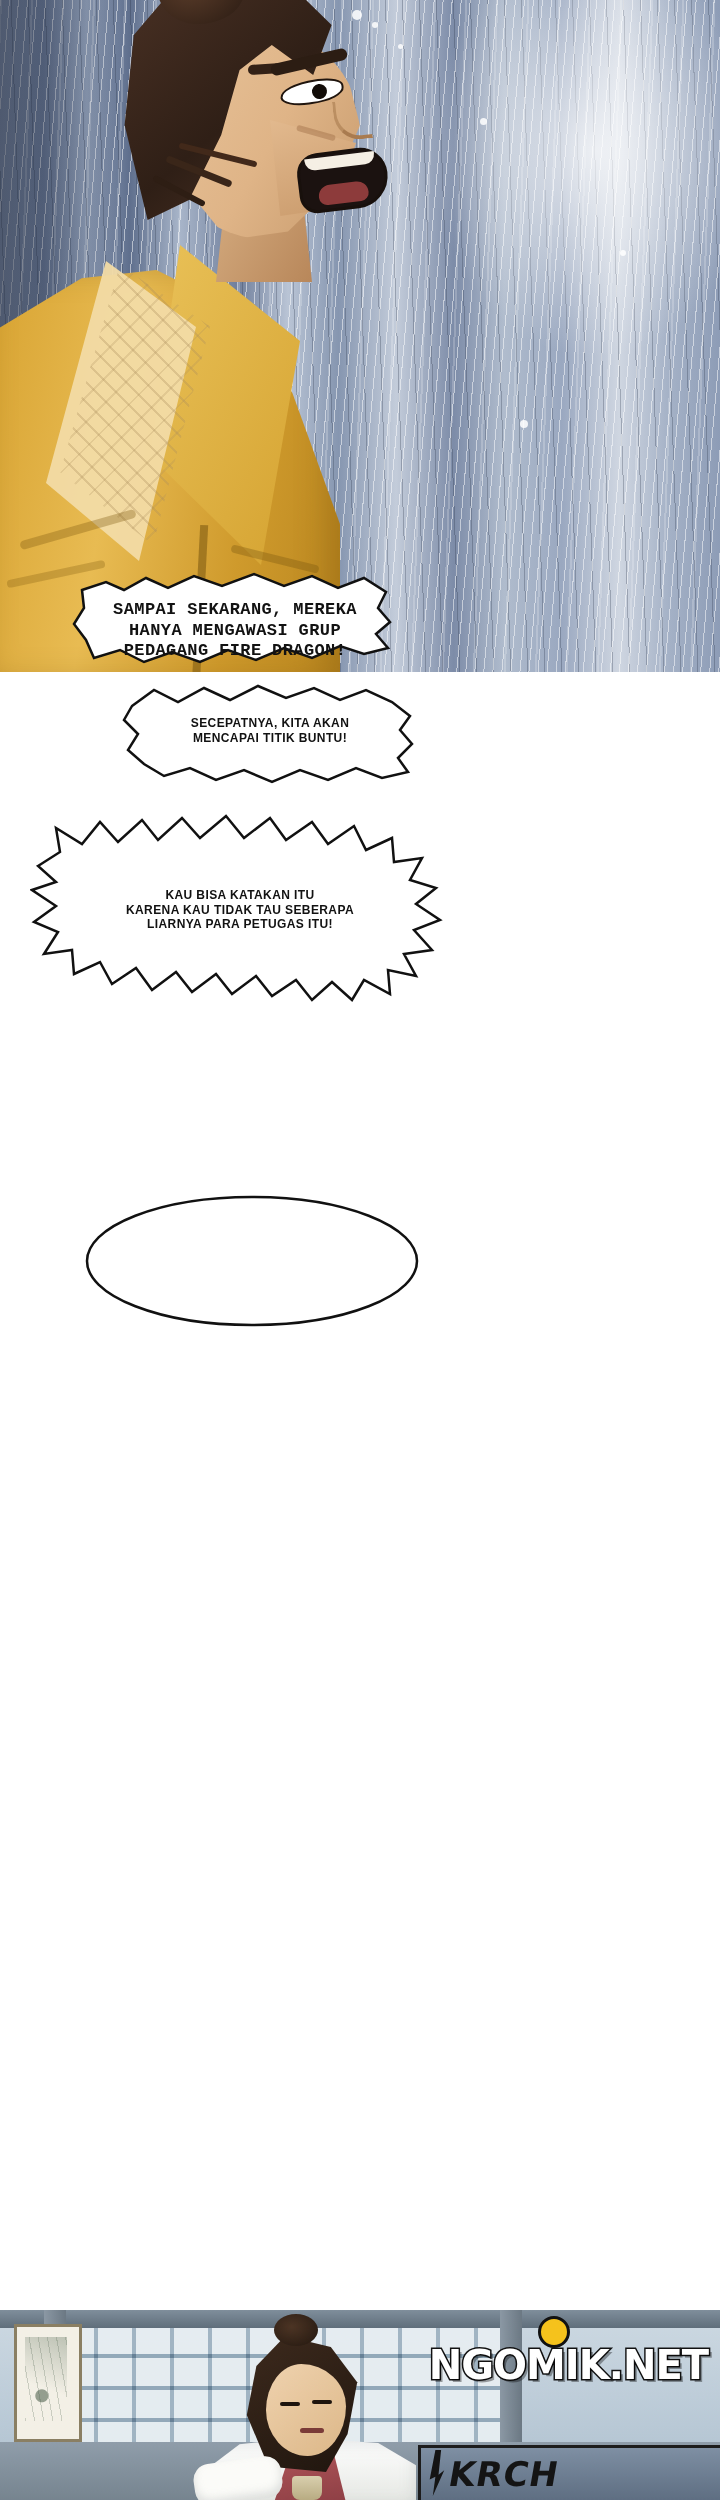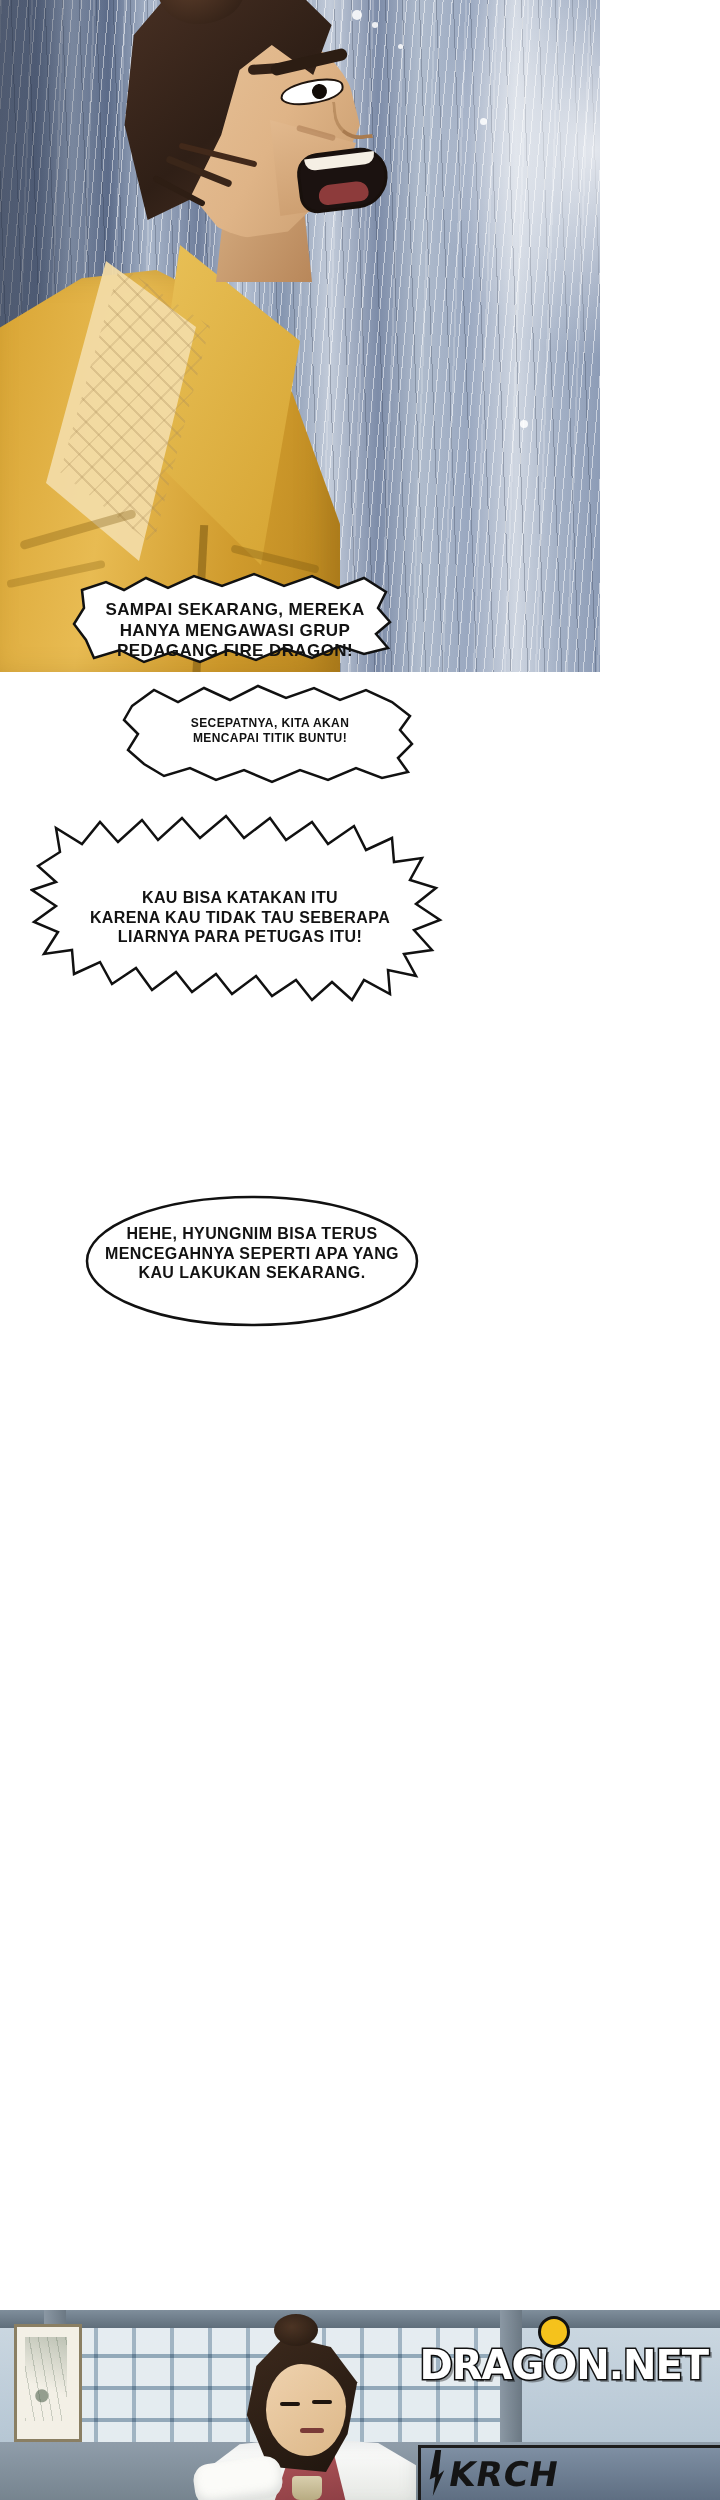--- a/index.html
+++ b/index.html
@@ -16,27 +16,28 @@
     width: 720px;
     height: 2500px;
     overflow: hidden;
     background: #ffffff;
   }
 
   
   .panel1 {
     position: absolute;
     left: 0; top: 0;
-    width: 600px; height: 672px;
+    width: 720px; height: 672px;
     overflow: hidden;
     background: linear-gradient(90deg,
       #8a99b4 0%, #6b7b99 6%, #93a2bb 12%, #5f6f8d 18%,
       #a8b5c9 25%, #707f9c 33%, #b9c4d5 40%, #8696b0 47%,
       #c3ccda 55%, #7d8ca8 63%, #b0bccd 70%, #9aa8c0 78%,
       #cfd6e1 86%, #a4b1c6 93%, #8d9cb6 100%);
+    font-family: Liberation Mono, monospace;
   }
   .rain {
     position: absolute;
     left: 0; top: 0; width: 720px; height: 672px;
     background-image:
       repeating-linear-gradient(95deg,
         rgba(255,255,255,0.55) 0px, rgba(255,255,255,0.55) 1px,
         rgba(255,255,255,0) 1px, rgba(255,255,255,0) 9px),
       repeating-linear-gradient(88deg,
         rgba(40,50,70,0.30) 0px, rgba(40,50,70,0.30) 1px,
@@ -403,30 +404,27 @@
 
     <svg class="bubbleSVG" style="left:120px; top:8px;" width="300" height="110" viewBox="0 0 300 110">
       <polygon points="12,26 34,10 58,22 84,8 110,20 138,6 166,18 194,8 220,20 246,10 272,22 290,36 280,50 292,64 278,78 288,92 262,98 236,88 208,100 180,90 152,102 124,90 96,100 70,88 44,96 24,84 8,70 18,54 4,40" fill="#ffffff" stroke="#111111" stroke-width="2.5" stroke-linejoin="miter"></polygon>
     </svg>
     <div class="bubble-text" style="left:130px; top:44px; width:280px; font-size:12px;">SECEPATNYA, KITA AKAN
 MENCAPAI TITIK BUNTU!</div>
 
     <svg class="bubbleSVG" style="left:30px; top:136px;" width="420" height="200" viewBox="0 0 420 200">
       <polygon points="8,58 30,44 26,20 52,36 70,14 88,34 112,12 128,32 152,10 170,30 196,8 214,30 240,10 256,32 282,14 298,36 324,18 336,42 362,30 364,54 392,50 380,72 406,80 386,96 410,112 384,122 402,142 374,146 386,168 358,162 360,186 334,172 322,192 302,174 282,192 266,172 242,188 226,168 202,186 186,166 162,184 146,164 122,182 106,160 82,176 70,154 44,166 42,142 14,146 28,124 4,114 26,98 2,82 26,74" fill="#ffffff" stroke="#111111" stroke-width="2.5" stroke-linejoin="miter"></polygon>
     </svg>
-    <div class="bubble-text" style="left:70px; top:216px; width:340px; font-size:16px;">KAU BISA KATAKAN ITU
+    <div class="bubble-text" style="left:70px; top:216px; width:340px; font-size:12px;">KAU BISA KATAKAN ITU
 KARENA KAU TIDAK TAU SEBERAPA
 LIARNYA PARA PETUGAS ITU!</div>
 
     <svg class="bubbleSVG" style="left:84px; top:522px;" width="336" height="134" viewBox="0 0 336 134">
       <ellipse cx="168" cy="67" rx="165" ry="64" fill="#ffffff" stroke="#111111" stroke-width="2.5"></ellipse>
     </svg>
-    <div class="bubble-text" style="left:98px; top:552px; width:308px; font-size:16px;">HEHE, HYUNGNIM BISA TERUS
-MENCEGAHNYA SEPERTI APA YANG
-KAU LAKUKAN SEKARANG.</div>
   </div>
 
   <div class="panel3">
     <div class="p3inner">
       <div class="room"></div>
       <div class="screenwall"></div>
       <div class="beamTop"></div>
       <div class="pillar" style="left:44px;"></div>
       <div class="pillar" style="left:500px;"></div>
       <div class="scroll">
@@ -448,17 +446,17 @@
       </div>
 
       <div class="sfxpanel">
         <div class="sfxmark"></div>
         <div class="sfx">KRCH</div>
       </div>
     </div>
 
     <div class="wmdot"></div>
     <div class="wm">
-      <span>DRAGON</span><span>.</span><span class="net">NET</span>
+      <span>NGOMIK</span><span>.</span><span class="net">NET</span>
     </div>
   </div>
 
 </div>
 
 </body></html>

